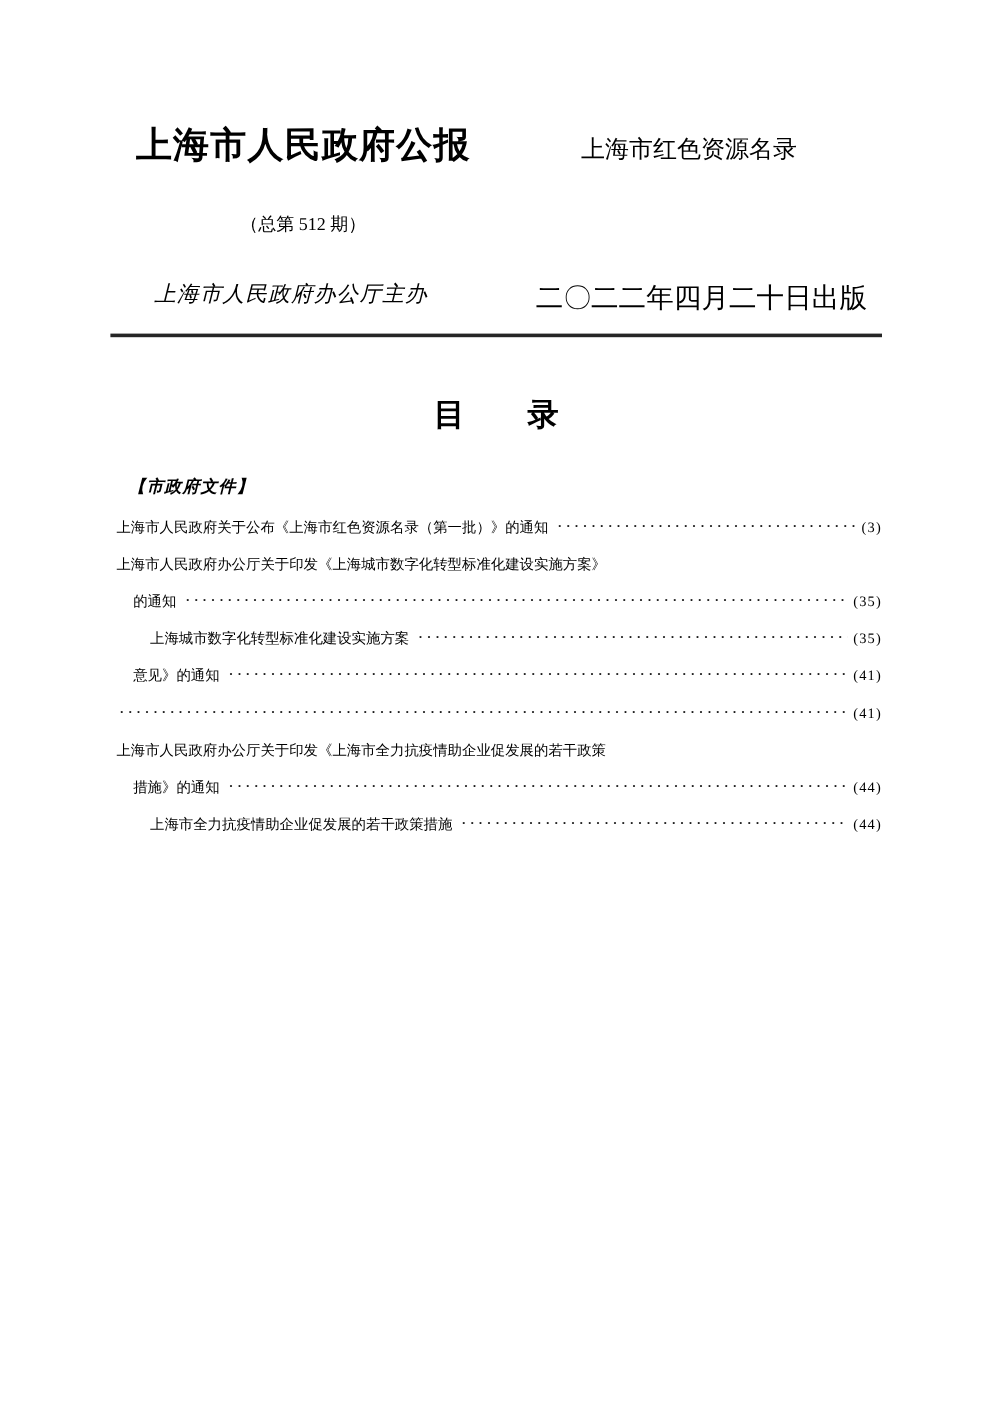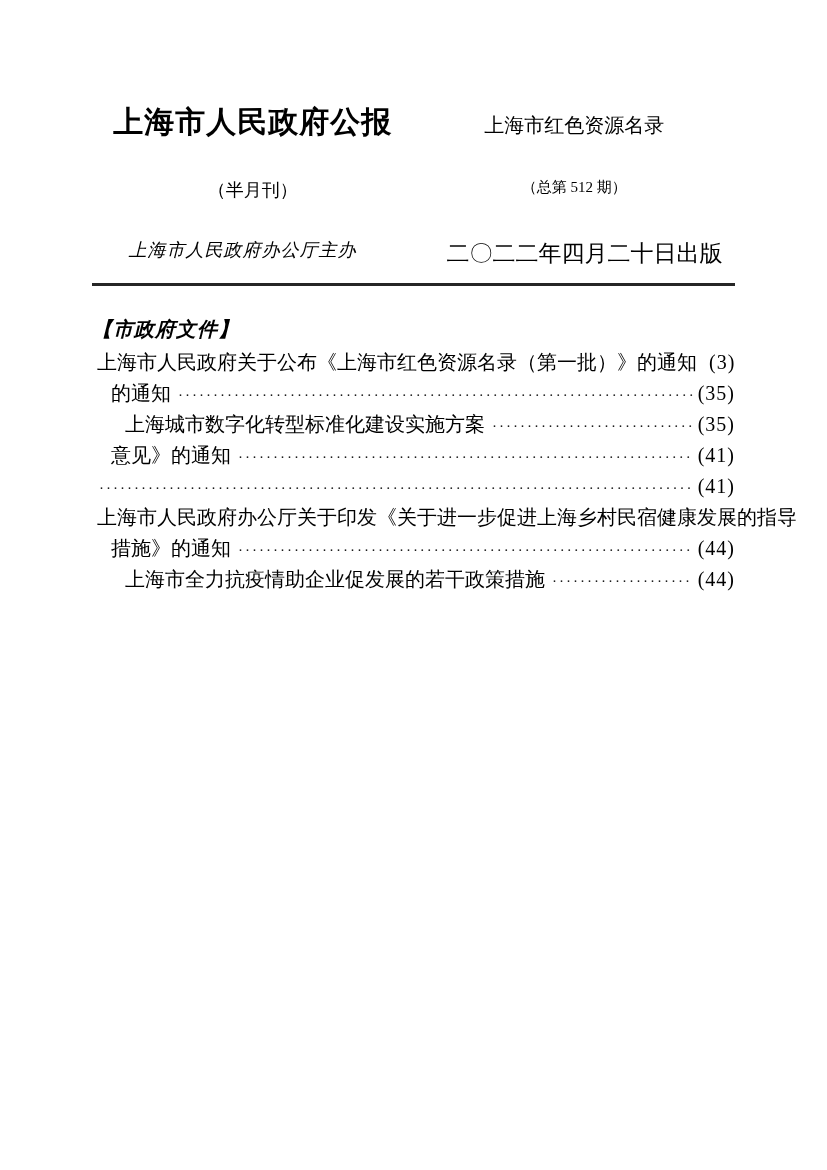--- a/index.html
+++ b/index.html
@@ -41,29 +41,30 @@
     line-height: 34px;
   }
 
   
   .toc { margin: 26px 92px 0 92px; }
   .trow {
     display: flex;
     align-items: baseline;
     height: 31px;
     line-height: 31px;
-    font-size: 20px;
+    font-size: 12px;
   }
   .trow.section {
     height: 35px;
     line-height: 35px;
-    font-size: 20px;
+    font-size: 14px;
     font-weight: 700;
     font-style: italic;
     letter-spacing: 1px;
+    margin-left: 15px;
   }
   .t-ind0 { padding-left: 5px; }
   .t-ind1 { padding-left: 19px; text-align: right; }
   .t-ind2 { padding-left: 33px; }
   .ttext { white-space: nowrap; flex: 0 0 auto; }
   .leader {
     flex: 1 1 auto;
     overflow: hidden;
     white-space: nowrap;
     margin: 0 5px 0 7px;
@@ -80,43 +81,46 @@
 <body>
 
 <div class="page">
 
   <div class="masthead">
     <div class="m-row m-row1">
       <div class="m-cell m-left">上海市人民政府公报</div>
       <div class="m-cell m-right">上海市红色资源名录</div>
     </div>
     <div class="m-row m-row2">
-      <div class="m-cell m-left">（半月刊）</div>
       <div class="m-cell m-right">（总第 512 期）</div>
     </div>
     <div class="m-row m-row3">
       <div class="m-cell m-left">上海市人民政府办公厅主办</div>
       <div class="m-cell m-right">二〇二二年四月二十日出版</div>
     </div>
   </div>
 
+  <div class="toc-heading">目　　录</div>
 
   <div class="toc">
 
     <div class="trow section">
       <span class="ttext">【市政府文件】</span>
     </div>
 
     <div class="trow">
       <span class="ttext t-ind0">上海市人民政府关于公布《上海市红色资源名录（第一批）》的通知</span>
       <span class="leader"></span>
       <span class="pnum">(3)</span>
     </div>
 
 
+    <div class="trow">
+      <span class="ttext t-ind0">上海市人民政府办公厅关于印发《上海城市数字化转型标准化建设实施方案》</span>
+    </div>
 
     <div class="trow">
       <span class="ttext t-ind1">的通知</span>
       <span class="leader"></span>
       <span class="pnum">(35)</span>
     </div>
 
     <div class="trow">
       <span class="ttext t-ind2">上海城市数字化转型标准化建设实施方案</span>
       <span class="leader"></span>
@@ -129,21 +133,21 @@
       <span class="leader"></span>
       <span class="pnum">(41)</span>
     </div>
 
     <div class="trow">
       <span class="leader"></span>
       <span class="pnum">(41)</span>
     </div>
 
     <div class="trow">
-      <span class="ttext t-ind0">上海市人民政府办公厅关于印发《关于进一步促进上海乡村民宿健康发展的指导</span>
+      <span class="ttext t-ind0">上海市人民政府办公厅关于印发《上海市全力抗疫情助企业促发展的若干政策</span>
     </div>
 
     <div class="trow">
       <span class="ttext t-ind1">措施》的通知</span>
       <span class="leader"></span>
       <span class="pnum">(44)</span>
     </div>
 
     <div class="trow">
       <span class="ttext t-ind2">上海市全力抗疫情助企业促发展的若干政策措施</span>

